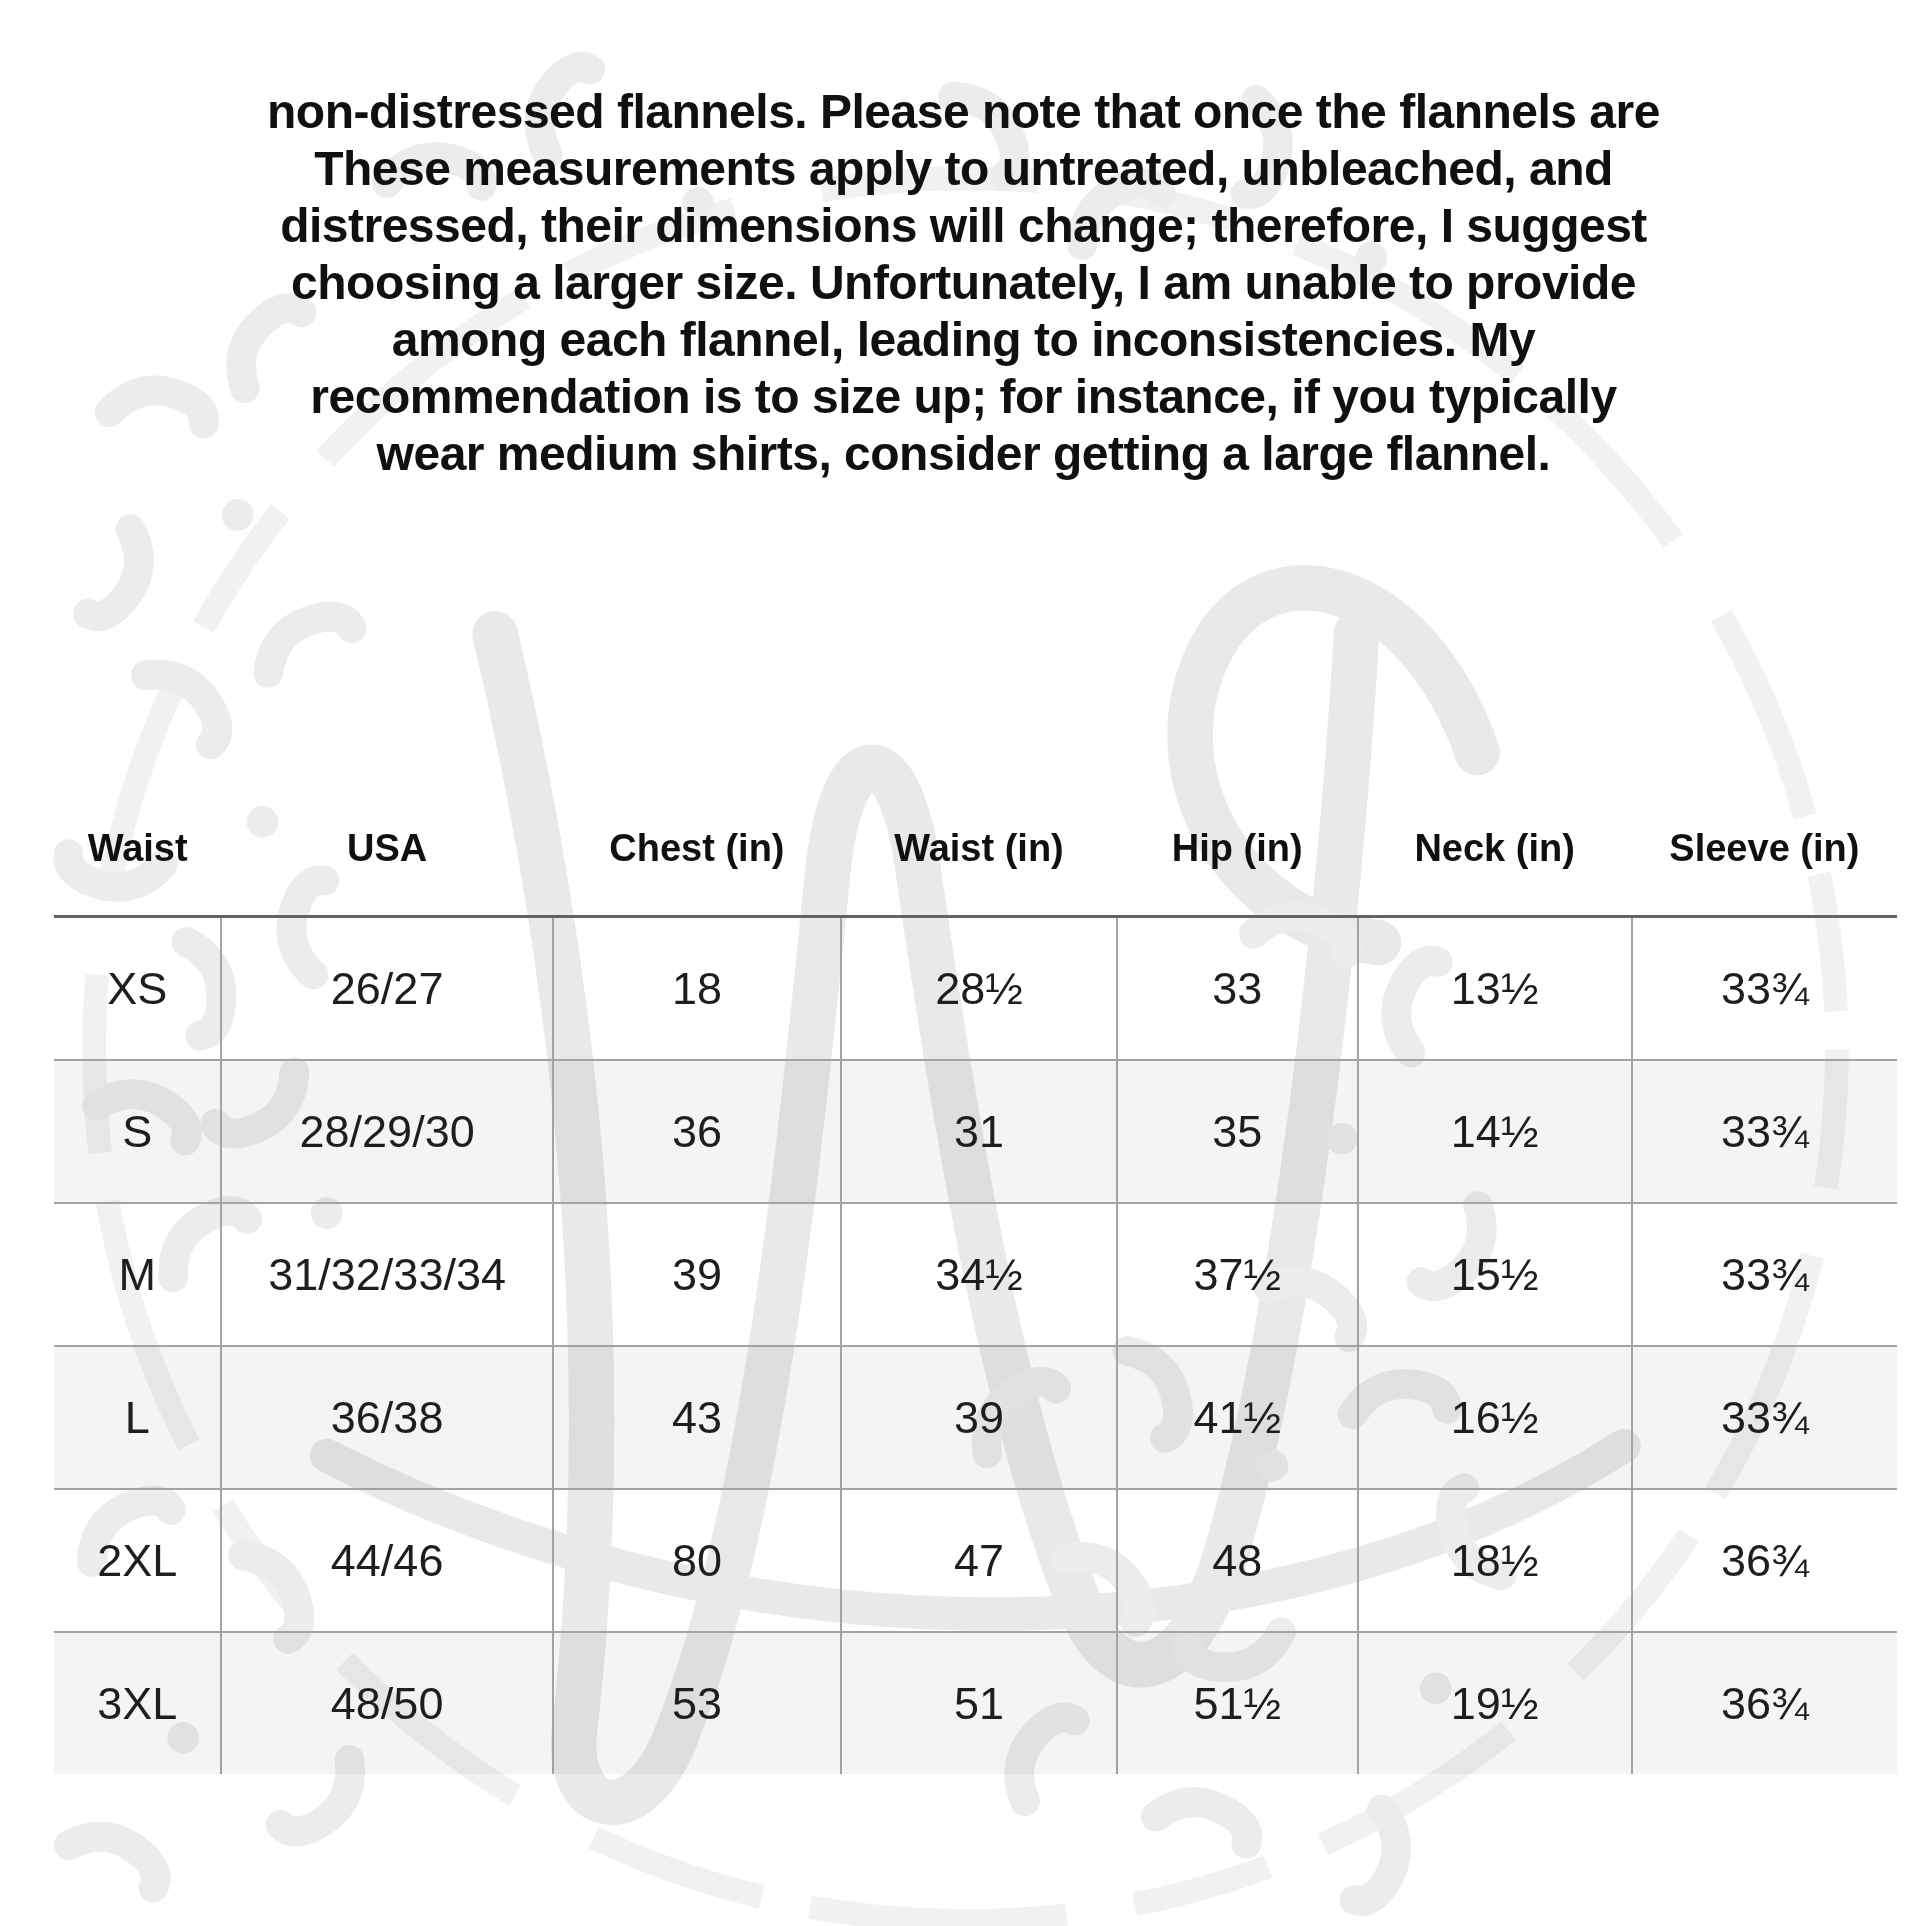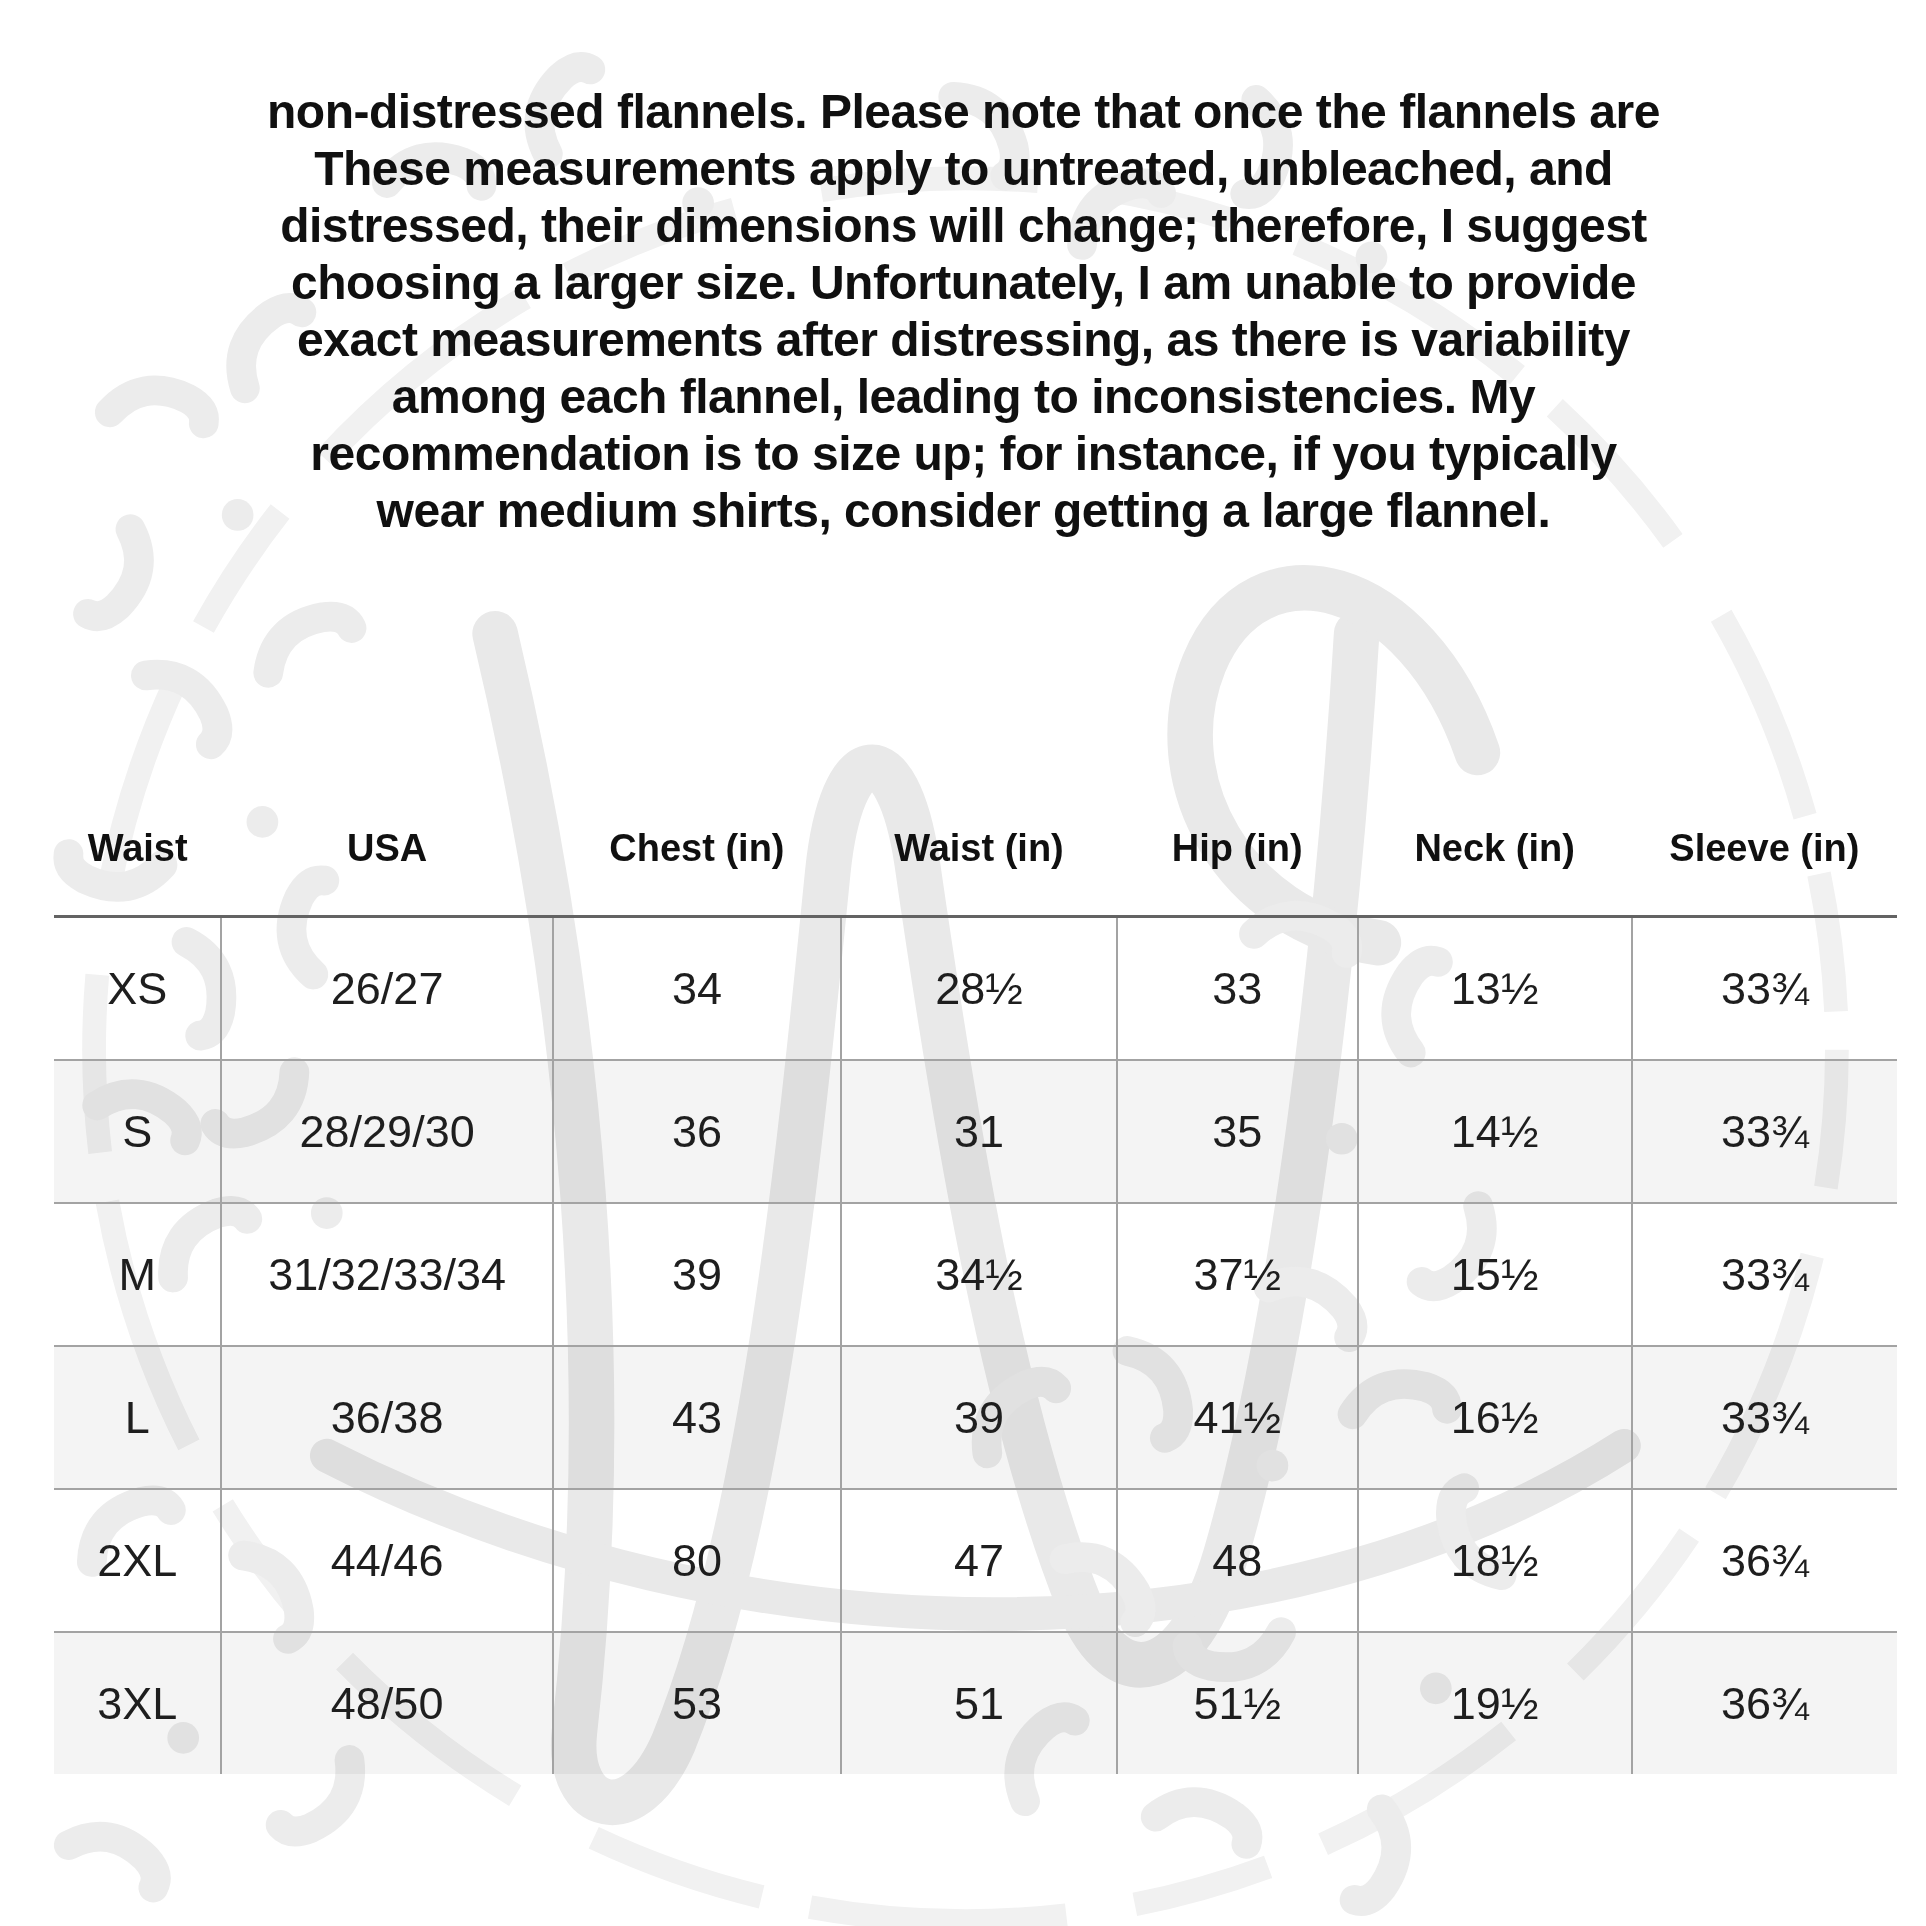--- a/index.html
+++ b/index.html
@@ -144,21 +144,20 @@
     <use href="#spot" transform="translate(325 1805) rotate(150)"></use>
     <use href="#spot" transform="translate(105 1880) rotate(40)"></use>
   </g>
 </svg>
 
 <div class="intro">
     <div>non-distressed flannels. Please note that once the flannels are</div>
     <div>These measurements apply to untreated, unbleached, and</div>
     <div>distressed, their dimensions will change; therefore, I suggest</div>
     <div>choosing a larger size. Unfortunately, I am unable to provide</div>
-    <div>exact measurements after distressing, as there is variability</div>
     <div>among each flannel, leading to inconsistencies. My</div>
     <div>recommendation is to size up; for instance, if you typically</div>
     <div>wear medium shirts, consider getting a large flannel.</div>
   </div>
 
 <table class="size-table">
   <colgroup>
     <col class="c-size">
       <col class="c-usa">
       <col class="c-chest">
@@ -175,21 +174,21 @@
         <th>Waist (in)</th>
         <th>Hip (in)</th>
         <th>Neck (in)</th>
         <th>Sleeve (in)</th>
       </tr>
   </thead>
   <tbody>
       <tr>
         <td>XS</td>
         <td>26/27</td>
-        <td>34</td>
+        <td>18</td>
         <td>28½</td>
         <td>33</td>
         <td>13½</td>
         <td>33¾</td>
       </tr>
       <tr>
         <td>S</td>
         <td>28/29/30</td>
         <td>36</td>
         <td>31</td>

